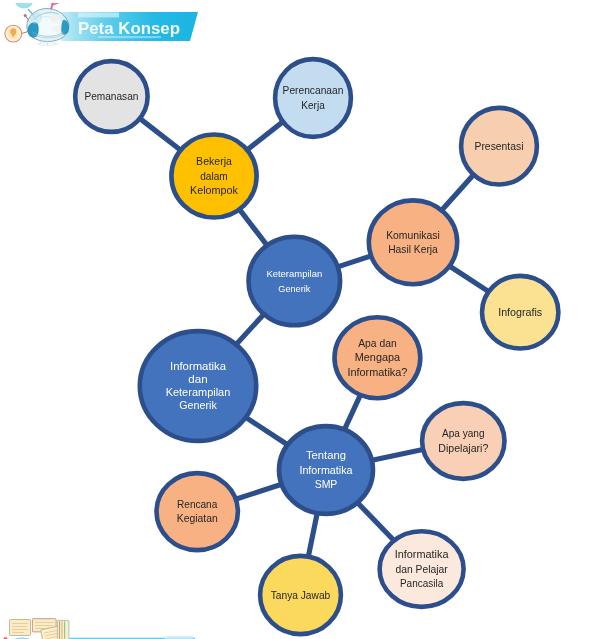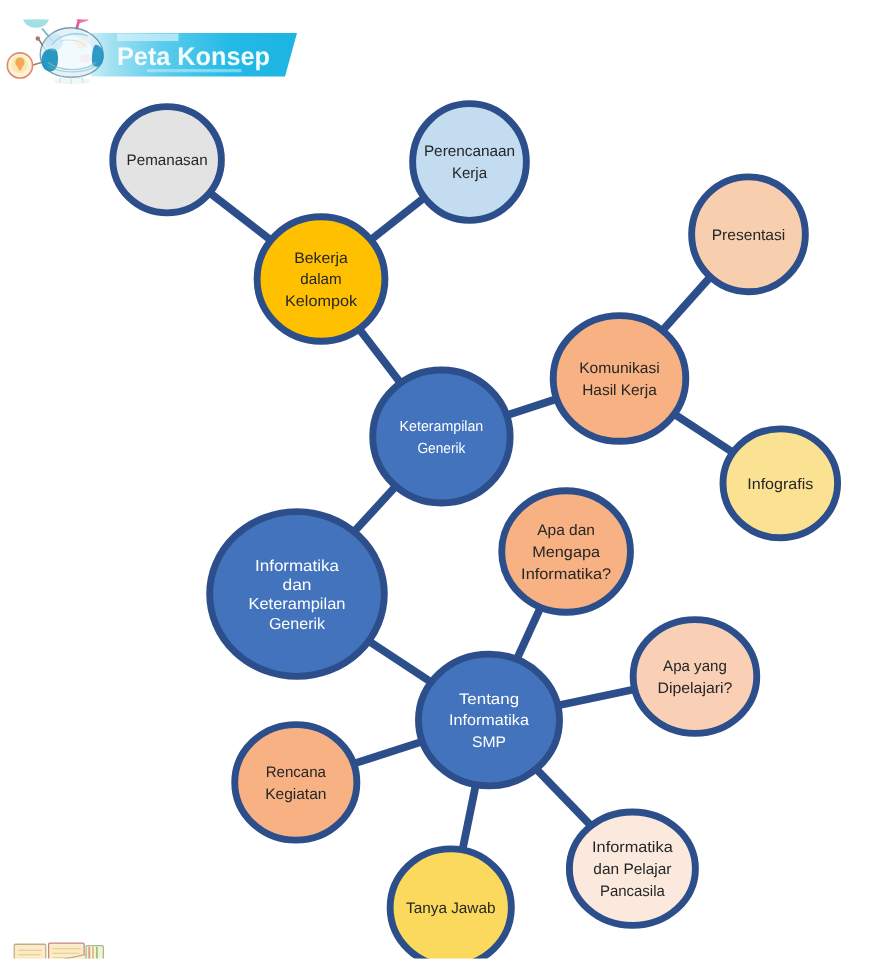--- a/index.html
+++ b/index.html
@@ -1,17 +1,17 @@
 <!DOCTYPE html>
 <html><head>
 <meta charset="utf-8">
 <style>
   html,body{margin:0;padding:0;}
   body{width:592px;height:639px;background:#ffffff;font-family:"Liberation Sans",sans-serif;overflow:hidden;position:relative;}
-  #stage{position:absolute;left:0;top:13px;width:592px;height:450px;background:#fff;}
+  #stage{position:absolute;left:0;top:3px;width:592px;height:450px;background:#fff;}
   svg.map{position:absolute;left:0;top:0;}
   .nodelabel{font-family:"Liberation Sans",sans-serif;font-weight:400;text-anchor:middle;}
 </style>
 </head>
 <body>
 
 <div id="stage">
 
   <svg class="map" width="592" height="639" viewBox="0 0 592 639">
     <defs>

